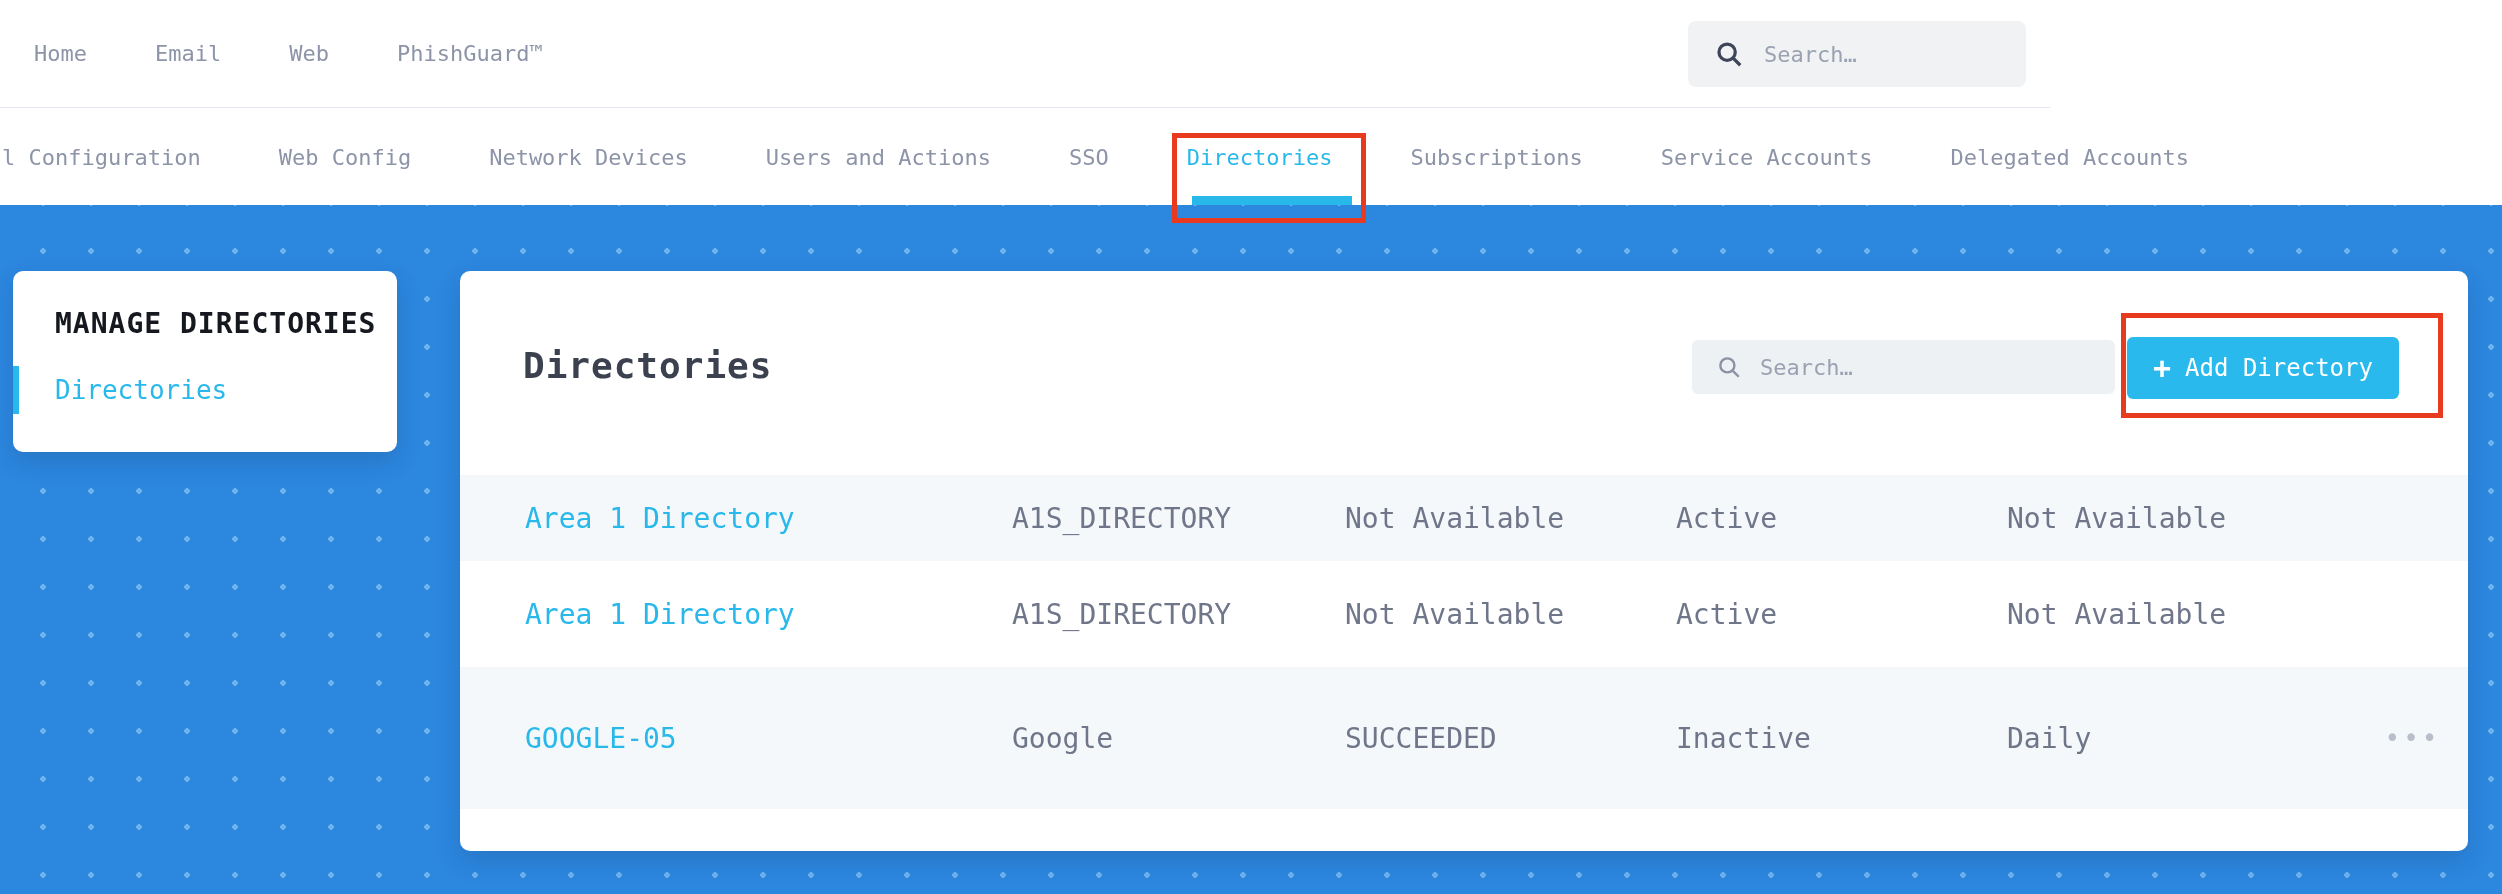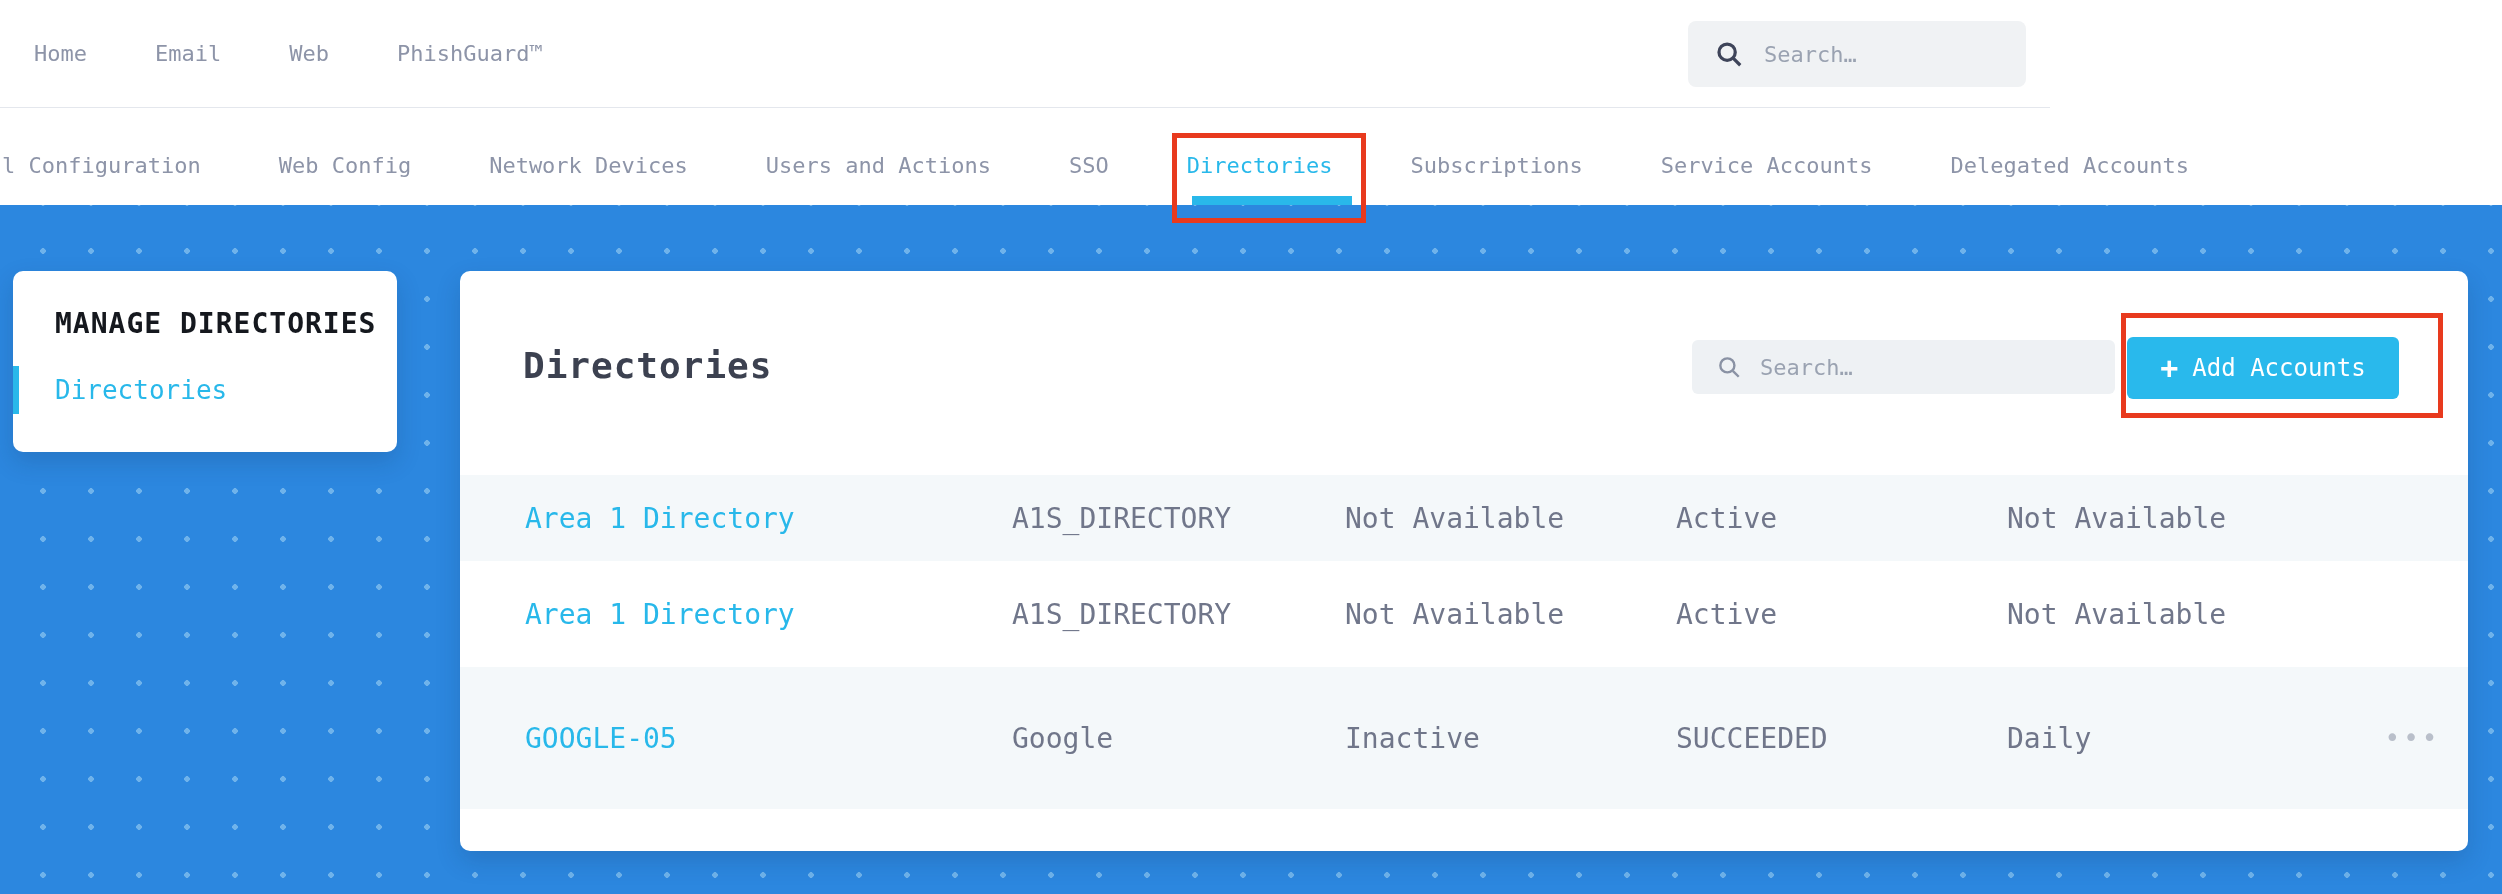--- a/index.html
+++ b/index.html
@@ -13,21 +13,21 @@
   .topbar-item { font-size:22px; color:#8d94a8; cursor:pointer; white-space:nowrap; }
   .topbar-search { position:absolute; right:24px; top:21px; width:338px; height:66px;
                    background:#f0f2f4; border-radius:8px; display:flex; align-items:center;
                    padding-left:26px; gap:20px; }
   .topbar-search svg { flex:0 0 auto; }
   .search-ph { font-size:22px; color:#9aa2b1; }
 
   
   .tabnav { position:absolute; left:0; top:109px; width:2502px; height:96px; background:#ffffff; }
   .tabnav-inner { position:absolute; left:2px; top:0; height:100%; display:flex; gap:78px;
-                  align-items:center;margin-top:8px; }
+                  align-items:center; }
   .tab { font-size:22px; color:#8d94a8; white-space:nowrap; cursor:pointer; }
   .tab.active { color:#28b8ea; }
   .tab-underline { position:absolute; left:1192px; top:87px; width:160px; height:9px;
                    background:#29b8ea; }
 
   
   .content { position:absolute; left:0; top:205px; width:2502px; height:689px;
              background:#2c87df;
              background-image:radial-gradient(#6fb3eb 2.6px, rgba(0,0,0,0) 3px);
              background-size:48px 48px; background-position:19px 22px; }
@@ -129,21 +129,21 @@
         <span style="display:flex;">
           <svg width="26" height="26" viewBox="0 0 24 24" fill="none" stroke="#8a92a4" stroke-width="2.2">
             <circle cx="10.5" cy="10.5" r="6.5"></circle>
               <line x1="15.5" y1="15.5" x2="21" y2="21"></line>
           </svg>
         </span>
         <span class="search-ph">Search…</span>
       </div>
       <button class="add-btn">
         <span class="plus">+</span>
-        <span>Add Accounts</span>
+        <span>Add Directory</span>
       </button>
     </div>
 
     <div class="tbl">
 
       <div class="trow r1">
         <span class="td link">Area 1 Directory</span>
         <span class="td">A1S_DIRECTORY</span>
         <span class="td">Not Available</span>
         <span class="td">Active</span>
@@ -156,22 +156,22 @@
         <span class="td">A1S_DIRECTORY</span>
         <span class="td">Not Available</span>
         <span class="td">Active</span>
         <span class="td">Not Available</span>
         <span></span>
       </div>
 
       <div class="trow r3">
         <span class="td link">GOOGLE-05</span>
         <span class="td">Google</span>
+        <span class="td">SUCCEEDED</span>
         <span class="td">Inactive</span>
-        <span class="td">SUCCEEDED</span>
         <span class="td">Daily</span>
         <button class="more-btn">•••</button>
       </div>
     </div>
   </section>
 </main>
 
 <div class="anno anno-tab"></div>
 <div class="anno anno-btn"></div>
 

